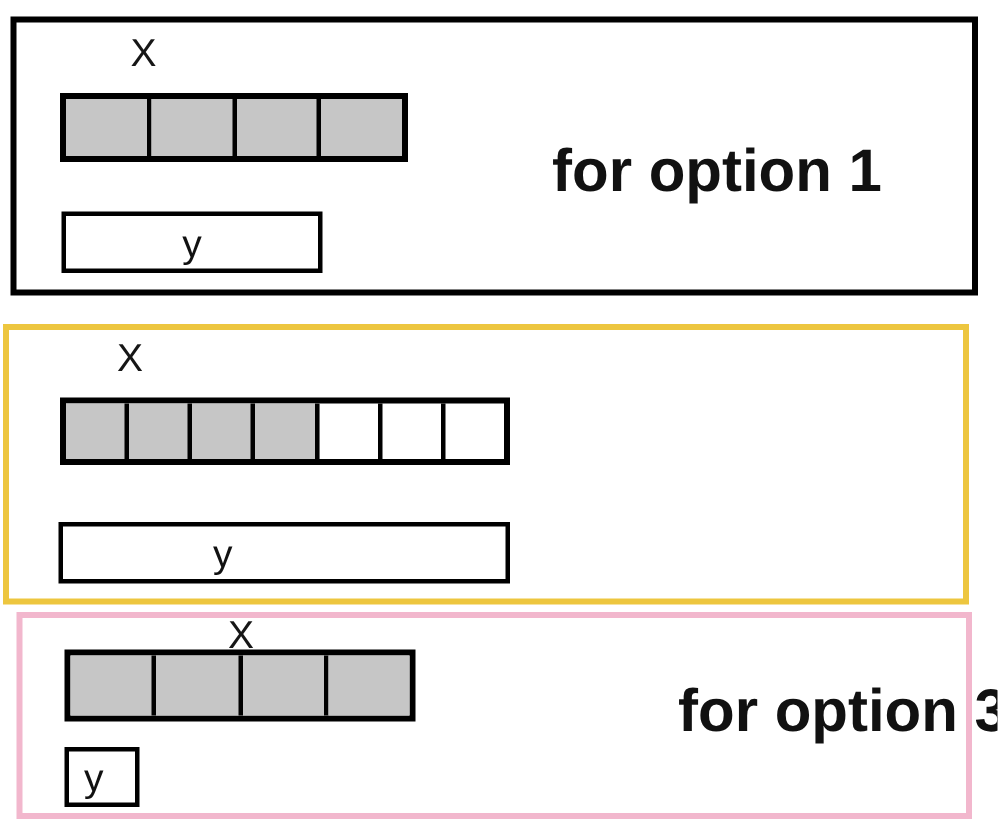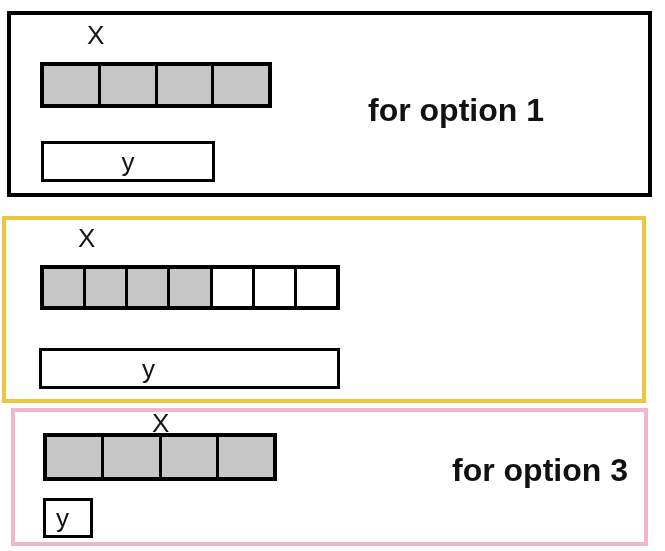--- a/index.html
+++ b/index.html
@@ -51,21 +51,21 @@
     align-items: center;
     box-sizing: border-box;
     border: 3px solid #000;
     background: #ffffff;
     font-size: 26px;
     line-height: 1;
   }
   .option {
     position: absolute;
     font-weight: bold;
-    font-size: 32px;
+    font-size: 40px;
     line-height: 1;
     color: #111111;
     white-space: nowrap;
   }
 
   
   .p1-x     { left: 76px;  top: 6px; }
   .p1-xbar  { left: 29px;  top: 47px;  width: 232px; height: 46px; }
   .p1-ybar  { left: 30px;  top: 126px; width: 174px; height: 41px; justify-content: center; }
   .p1-opt   { left: 357px; top: 79px; }

